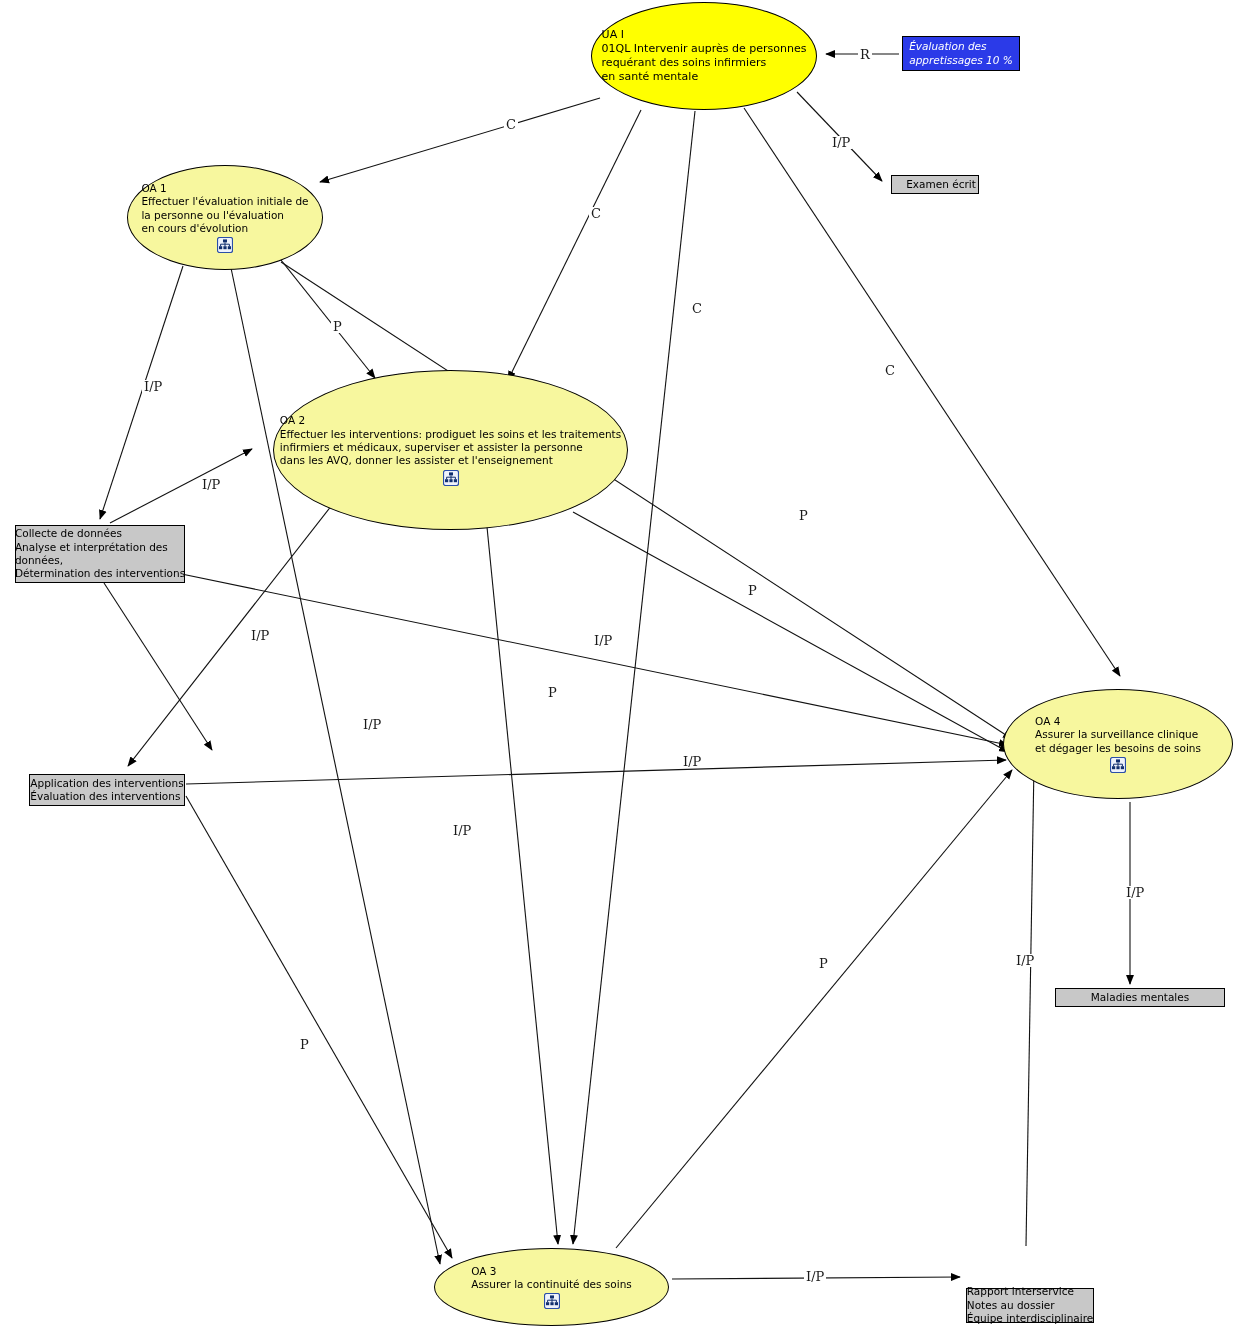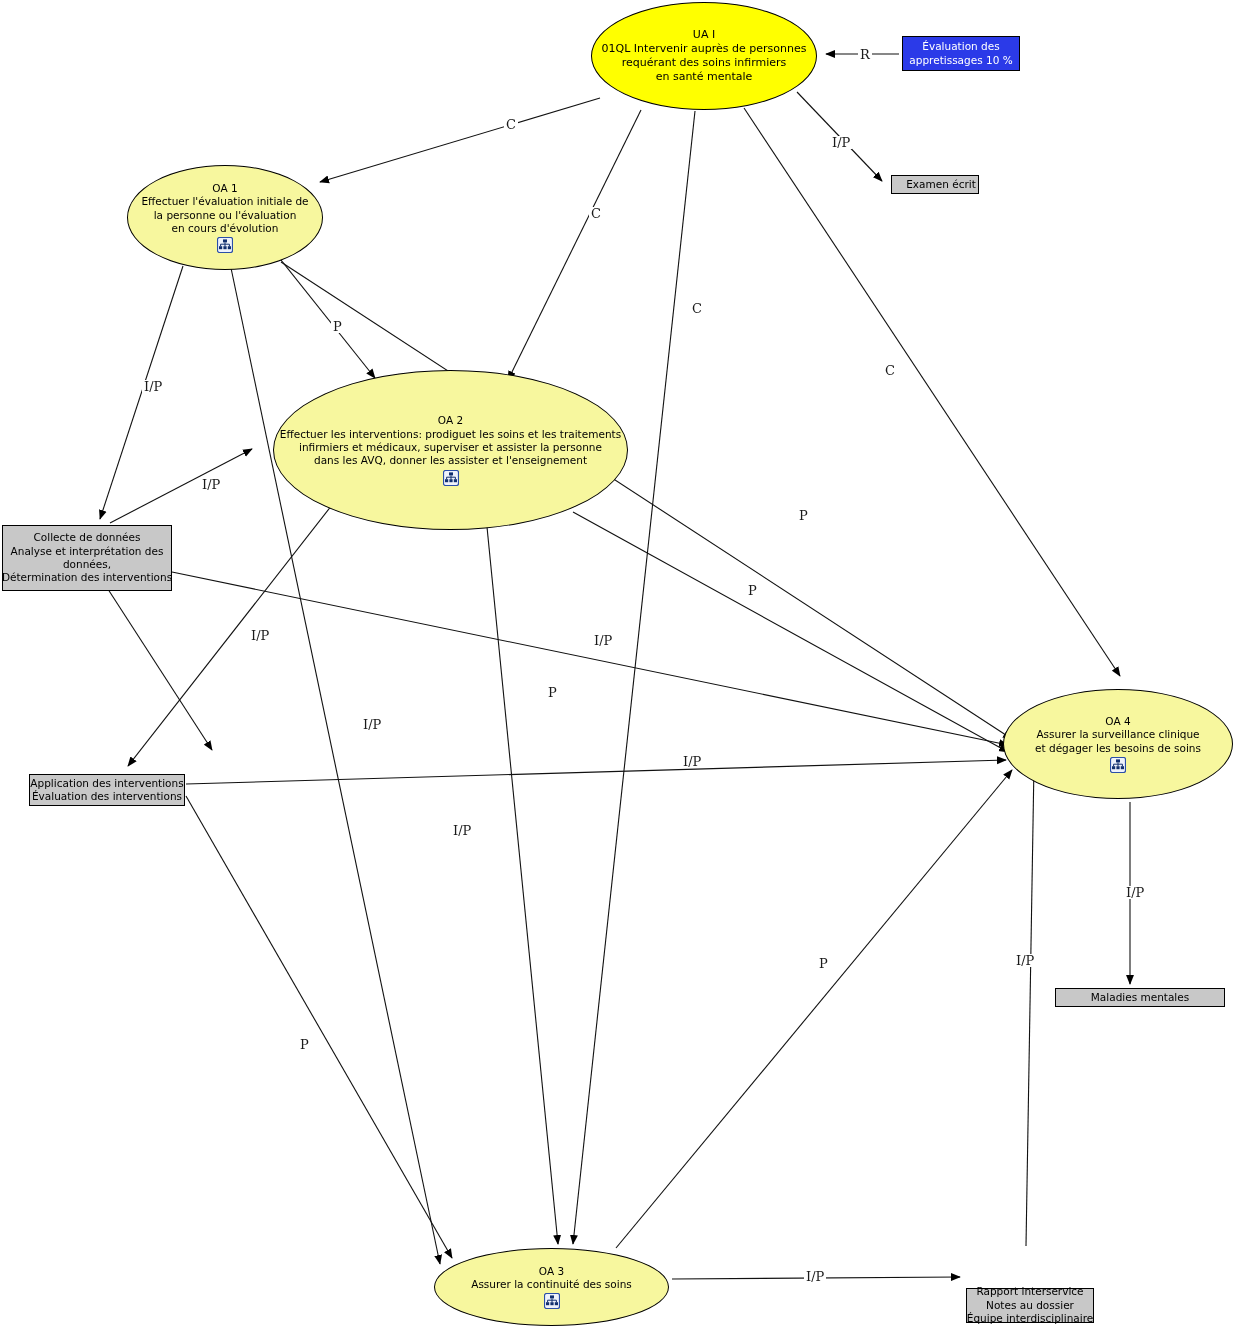--- a/index.html
+++ b/index.html
@@ -25,41 +25,42 @@
     height: 1328px;
     pointer-events: none;
   }
   .node {
     position: absolute;
     box-sizing: border-box;
     display: flex;
     flex-direction: column;
     align-items: center;
     justify-content: center;
-    text-align: center;
+    text-align: left;
     color: #000000;
   }
   .ellipse {
     border: 1.3px solid #000000;
     border-radius: 50%;
   }
   .ell-main {
     background: #ffff00;
   }
   .ell-sub {
     background: #f7f79e;
   }
   .rect {
     border: 1.3px solid #000000;
     background: #c8c8c8;
   }
   .rect-blue {
     border: 1.3px solid #000000;
     background: #2b3ae8;
     color: #ffffff;
+    font-style: italic;
   }
   .node .line {
     line-height: 1.28;
     white-space: nowrap;
   }
   .hier-icon {
     display: block;
     margin-top: 2px;
   }
   .edge-label {
@@ -208,21 +209,21 @@
         <div>
           <div class="line">Évaluation des</div>
           <div class="line">appretissages 10 %</div>
         </div>
       </div>
       <div class="node rect" style="left: 891px; top: 175px; width: 88px; height: 19px; font-size: 10.5px; padding-left: 12px;">
         <div>
           <div class="line">Examen écrit</div>
         </div>
       </div>
-      <div class="node rect" style="left: 2px; top: 525px; width: 170px; height: 66px; font-size: 10.5px;">
+      <div class="node rect" style="left: 15px; top: 525px; width: 170px; height: 58px; font-size: 10.5px;">
         <div>
           <div class="line">Collecte de données</div>
           <div class="line">Analyse et interprétation des</div>
           <div class="line">données,</div>
           <div class="line">Détermination des interventions</div>
         </div>
       </div>
       <div class="node rect" style="left: 29px; top: 774px; width: 156px; height: 32px; font-size: 10.5px;">
         <div>
           <div class="line">Application des interventions</div>

